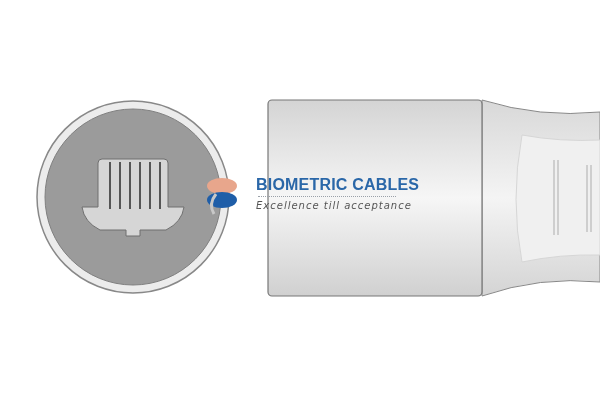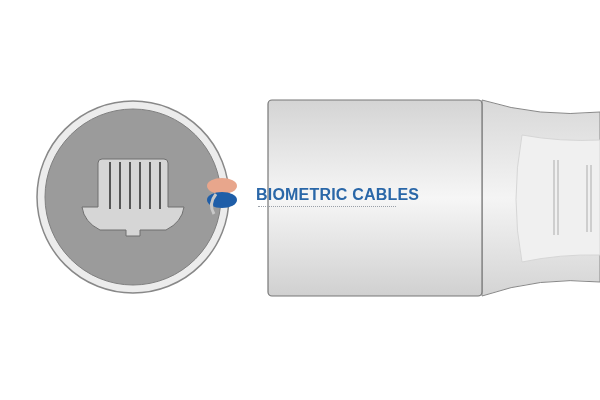--- a/index.html
+++ b/index.html
@@ -1,18 +1,18 @@
 <!DOCTYPE html>
 <html><head>
 <meta charset="utf-8">
 <style>
   html,body{margin:0;padding:0;background:#ffffff;}
   body{width:600px;height:400px;position:relative;overflow:hidden;font-family:"Liberation Sans",sans-serif;}
   svg{position:absolute;left:0;top:0;}
-  .brand{position:absolute;left:256px;top:186px;}
+  .brand{position:absolute;left:256px;top:176px;}
   .brand-name{font-family:"Liberation Sans",sans-serif;font-weight:bold;font-size:16px;color:#2a67a8;letter-spacing:0.2px;line-height:18px;}
   .brand-dots{height:1px;border-top:1px dotted #9aa0a8;width:138px;margin:2px 0 1px 2px;}
   .brand-tag{font-family:"DejaVu Sans",sans-serif;font-style:italic;font-size:10px;color:#555;letter-spacing:1px;line-height:13px;}
 </style>
 </head>
 <body>
 
 <svg width="600" height="400" viewBox="0 0 600 400">
   <defs>
     <linearGradient id="bodyg" x1="0" y1="0" x2="0" y2="1">
@@ -56,13 +56,14 @@
   <g>
     <ellipse cx="222" cy="186" rx="15" ry="8" fill="#e8a68c"></ellipse>
     <ellipse cx="222" cy="200" rx="15" ry="8" fill="#1f5ea8"></ellipse>
     <path d="M214 214 Q208 204 216 194" stroke="#c8c8c8" stroke-width="3" fill="none"></path>
   </g>
 </svg>
 
 <div class="brand">
   <div class="brand-name">BIOMETRIC CABLES</div>
   <div class="brand-dots"></div>
+  <div class="brand-tag">Excellence till acceptance</div>
 </div>
 
 </body></html>

